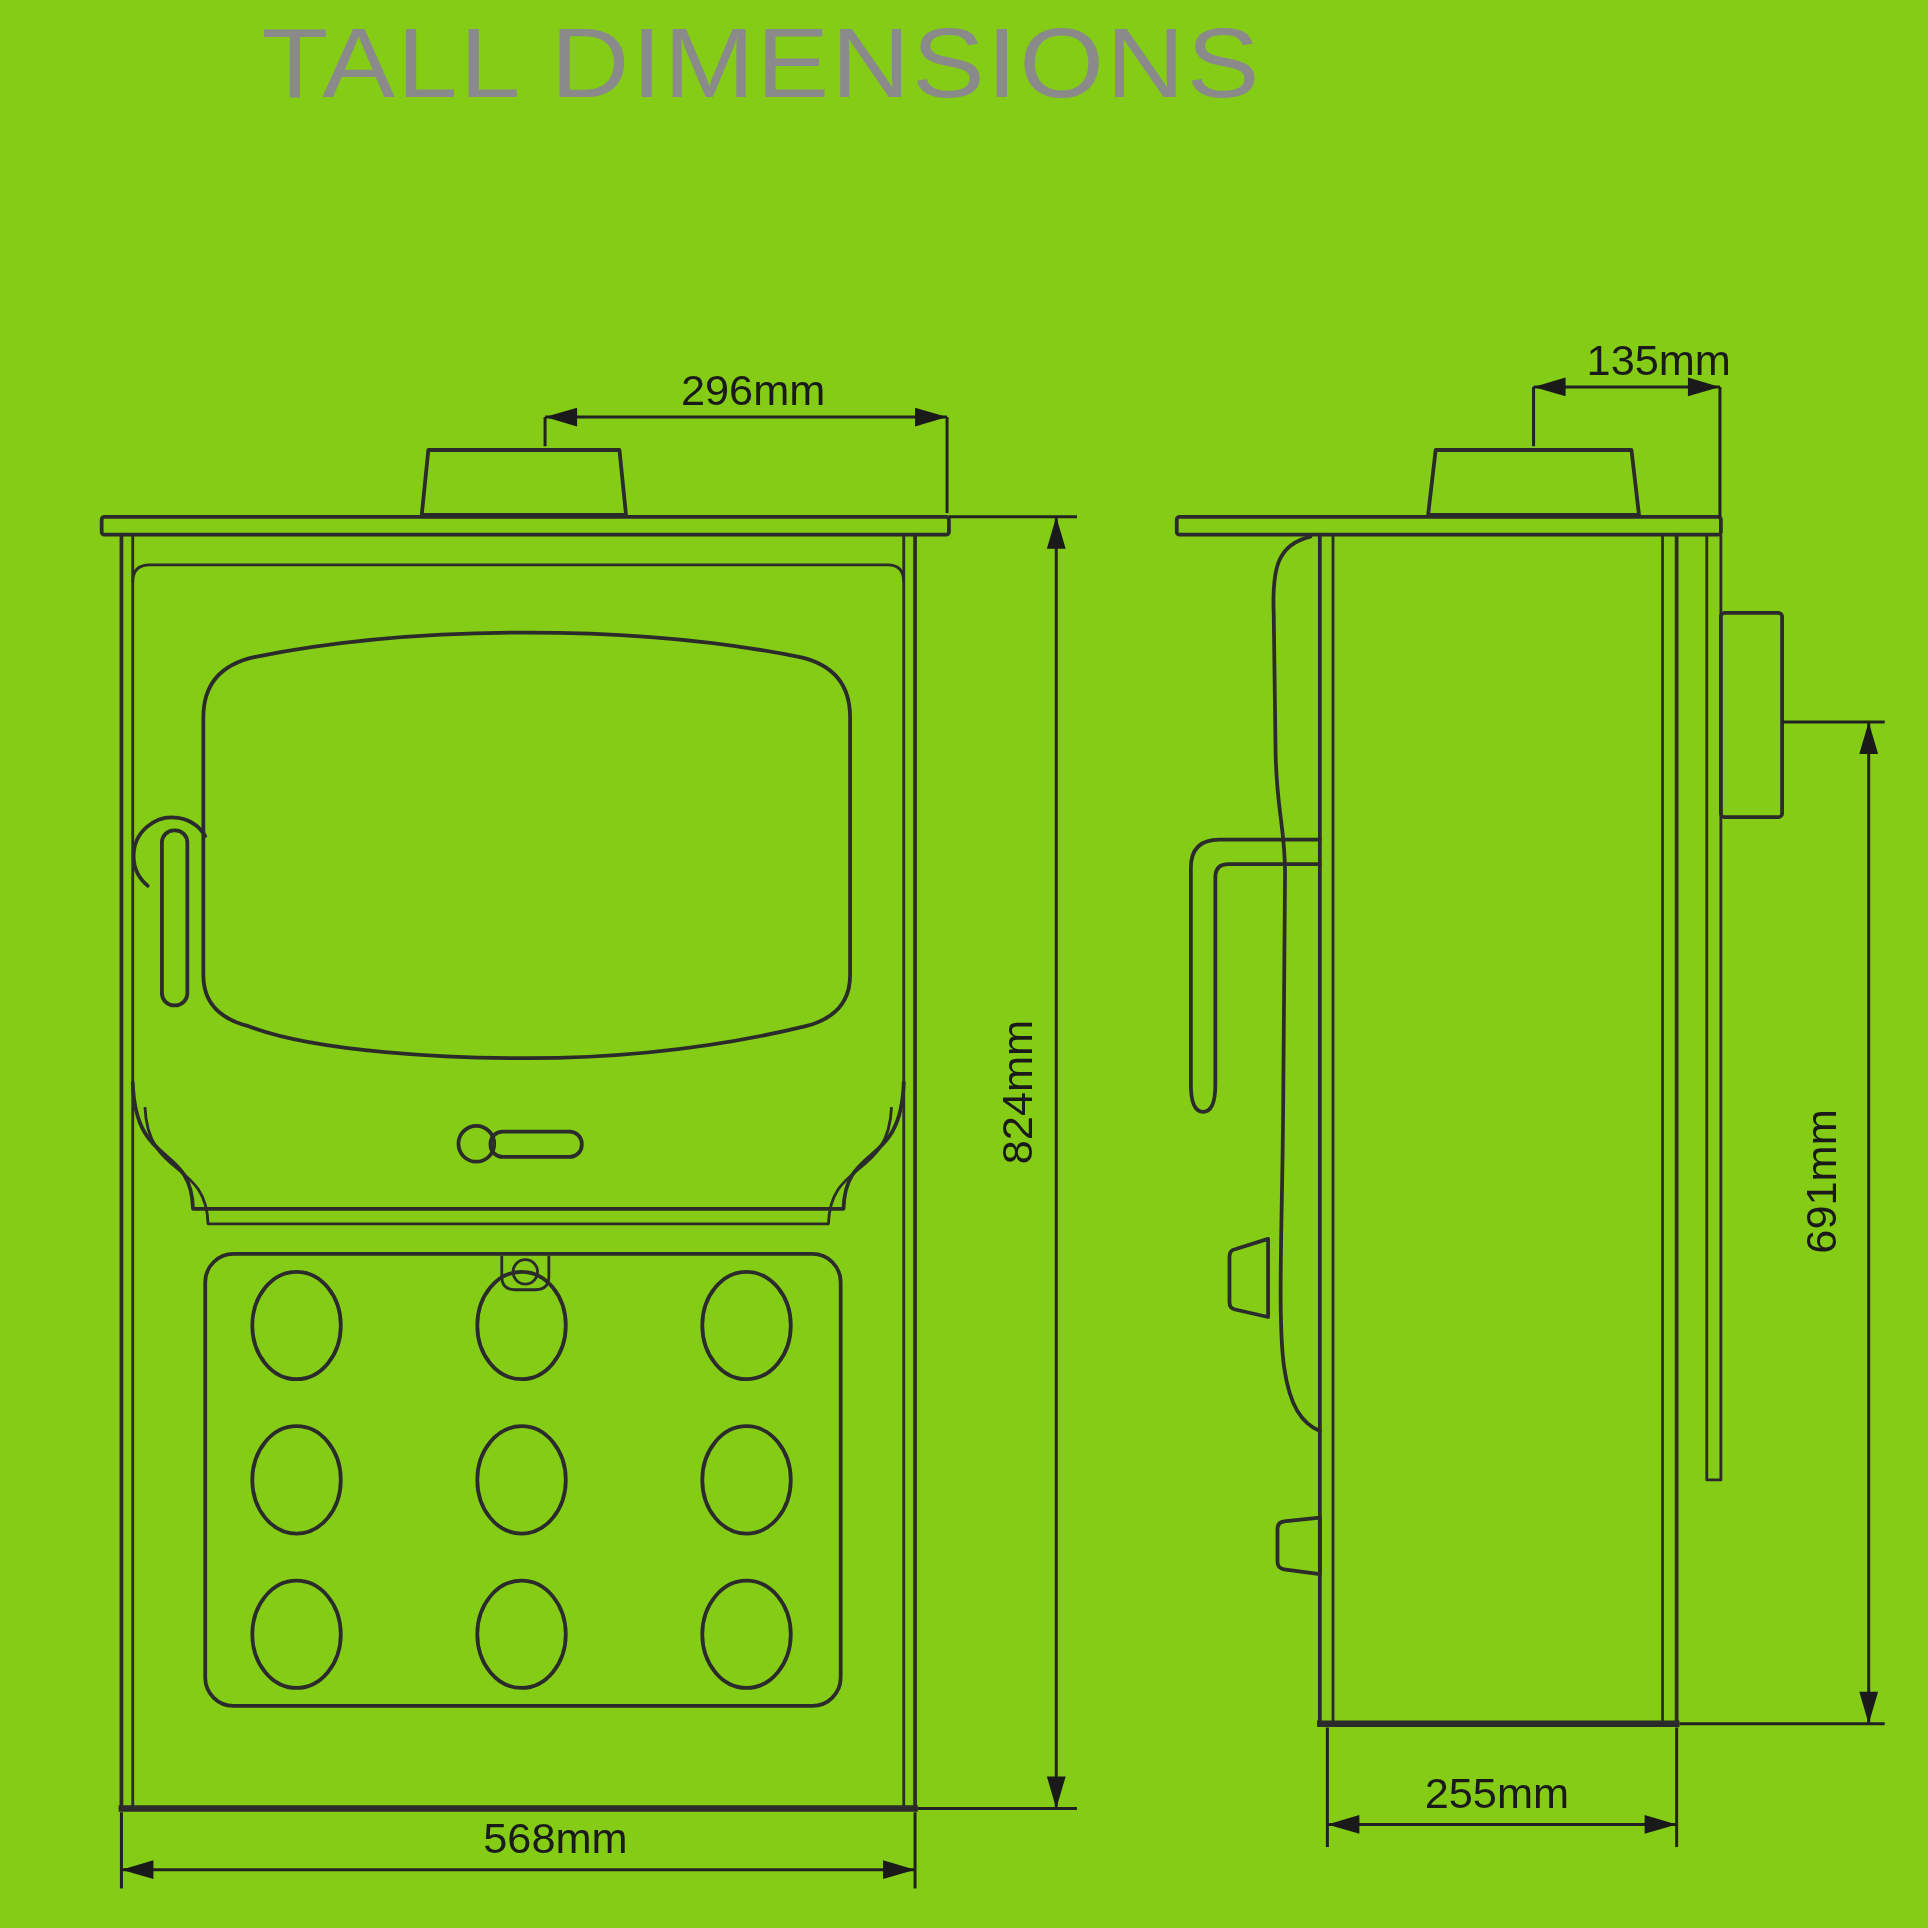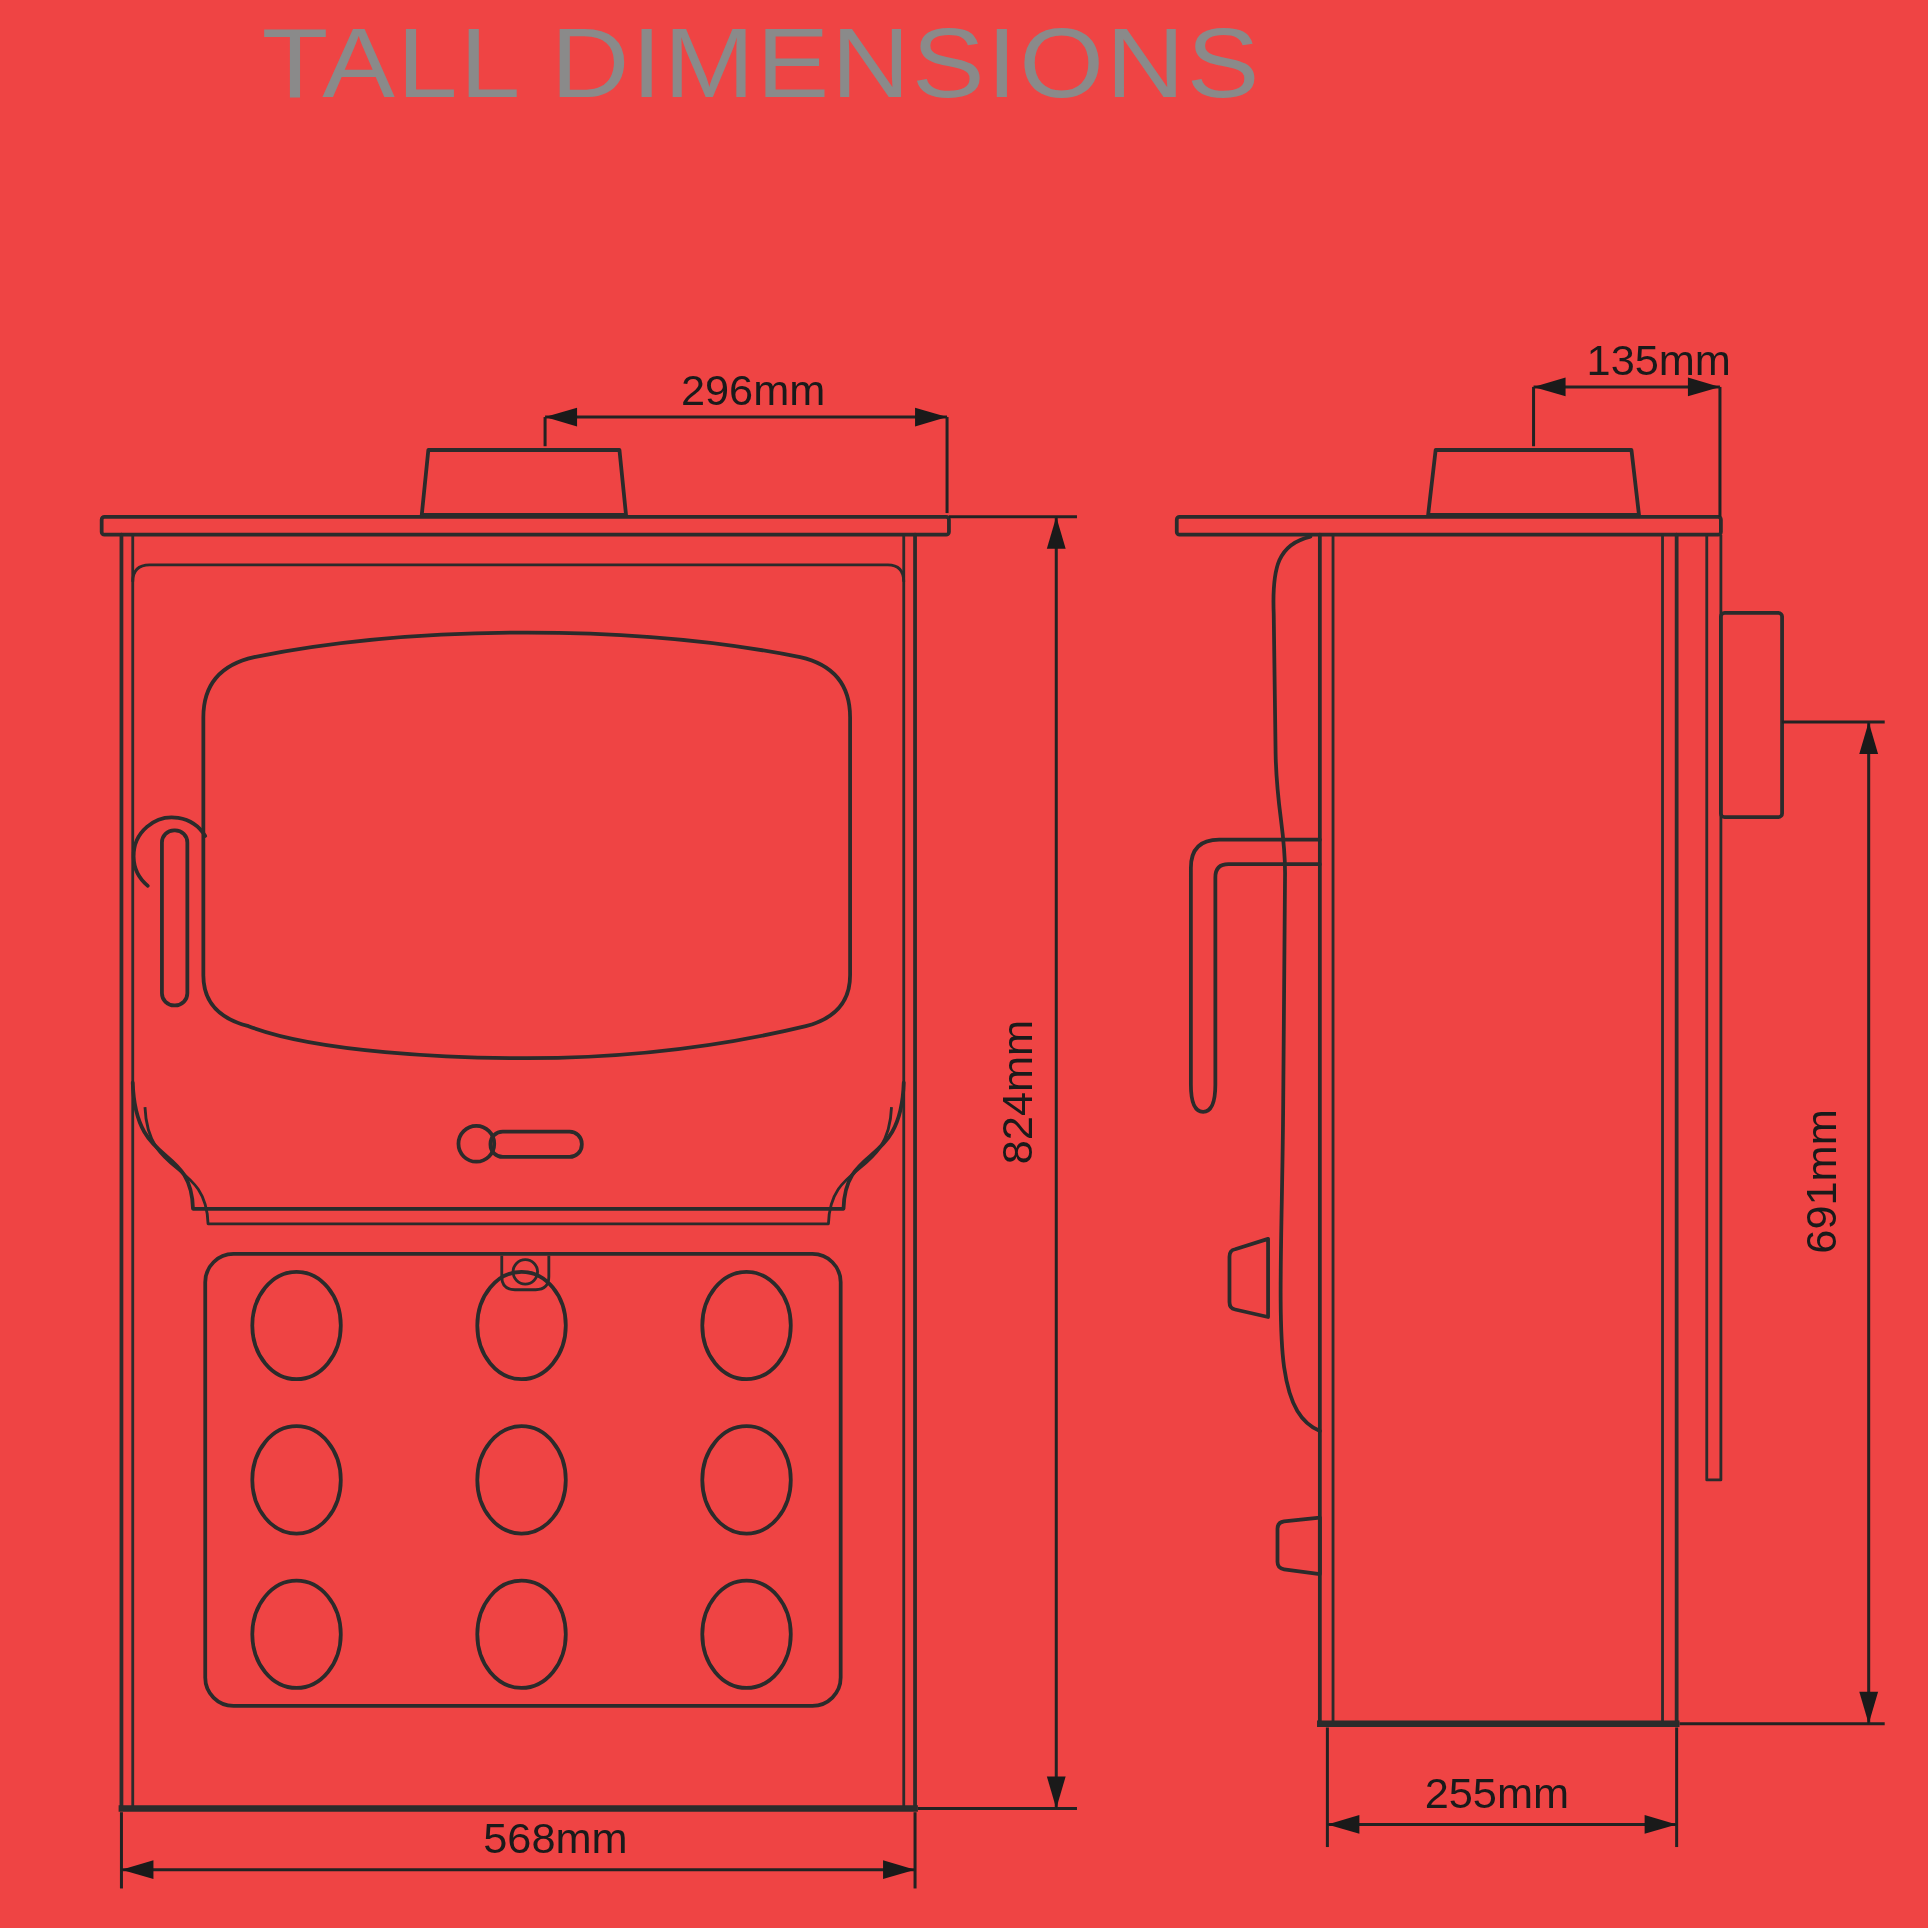--- a/index.html
+++ b/index.html
@@ -7,21 +7,21 @@
     padding: 0;
     width: 1928px;
     height: 1928px;
     background: #ffffff;
     font-family: "Liberation Sans", sans-serif;
   }
   #stage {
     position: relative;
     width: 1928px;
     height: 1928px;
-    background: #ef4444;
+    background: #84cc16;
     overflow: hidden;
   }
   svg { display: block; }
   .outline {
     fill: none;
     stroke: #2b2b2b;
     stroke-width: 4;
     stroke-linejoin: round;
     stroke-linecap: round;
   }

